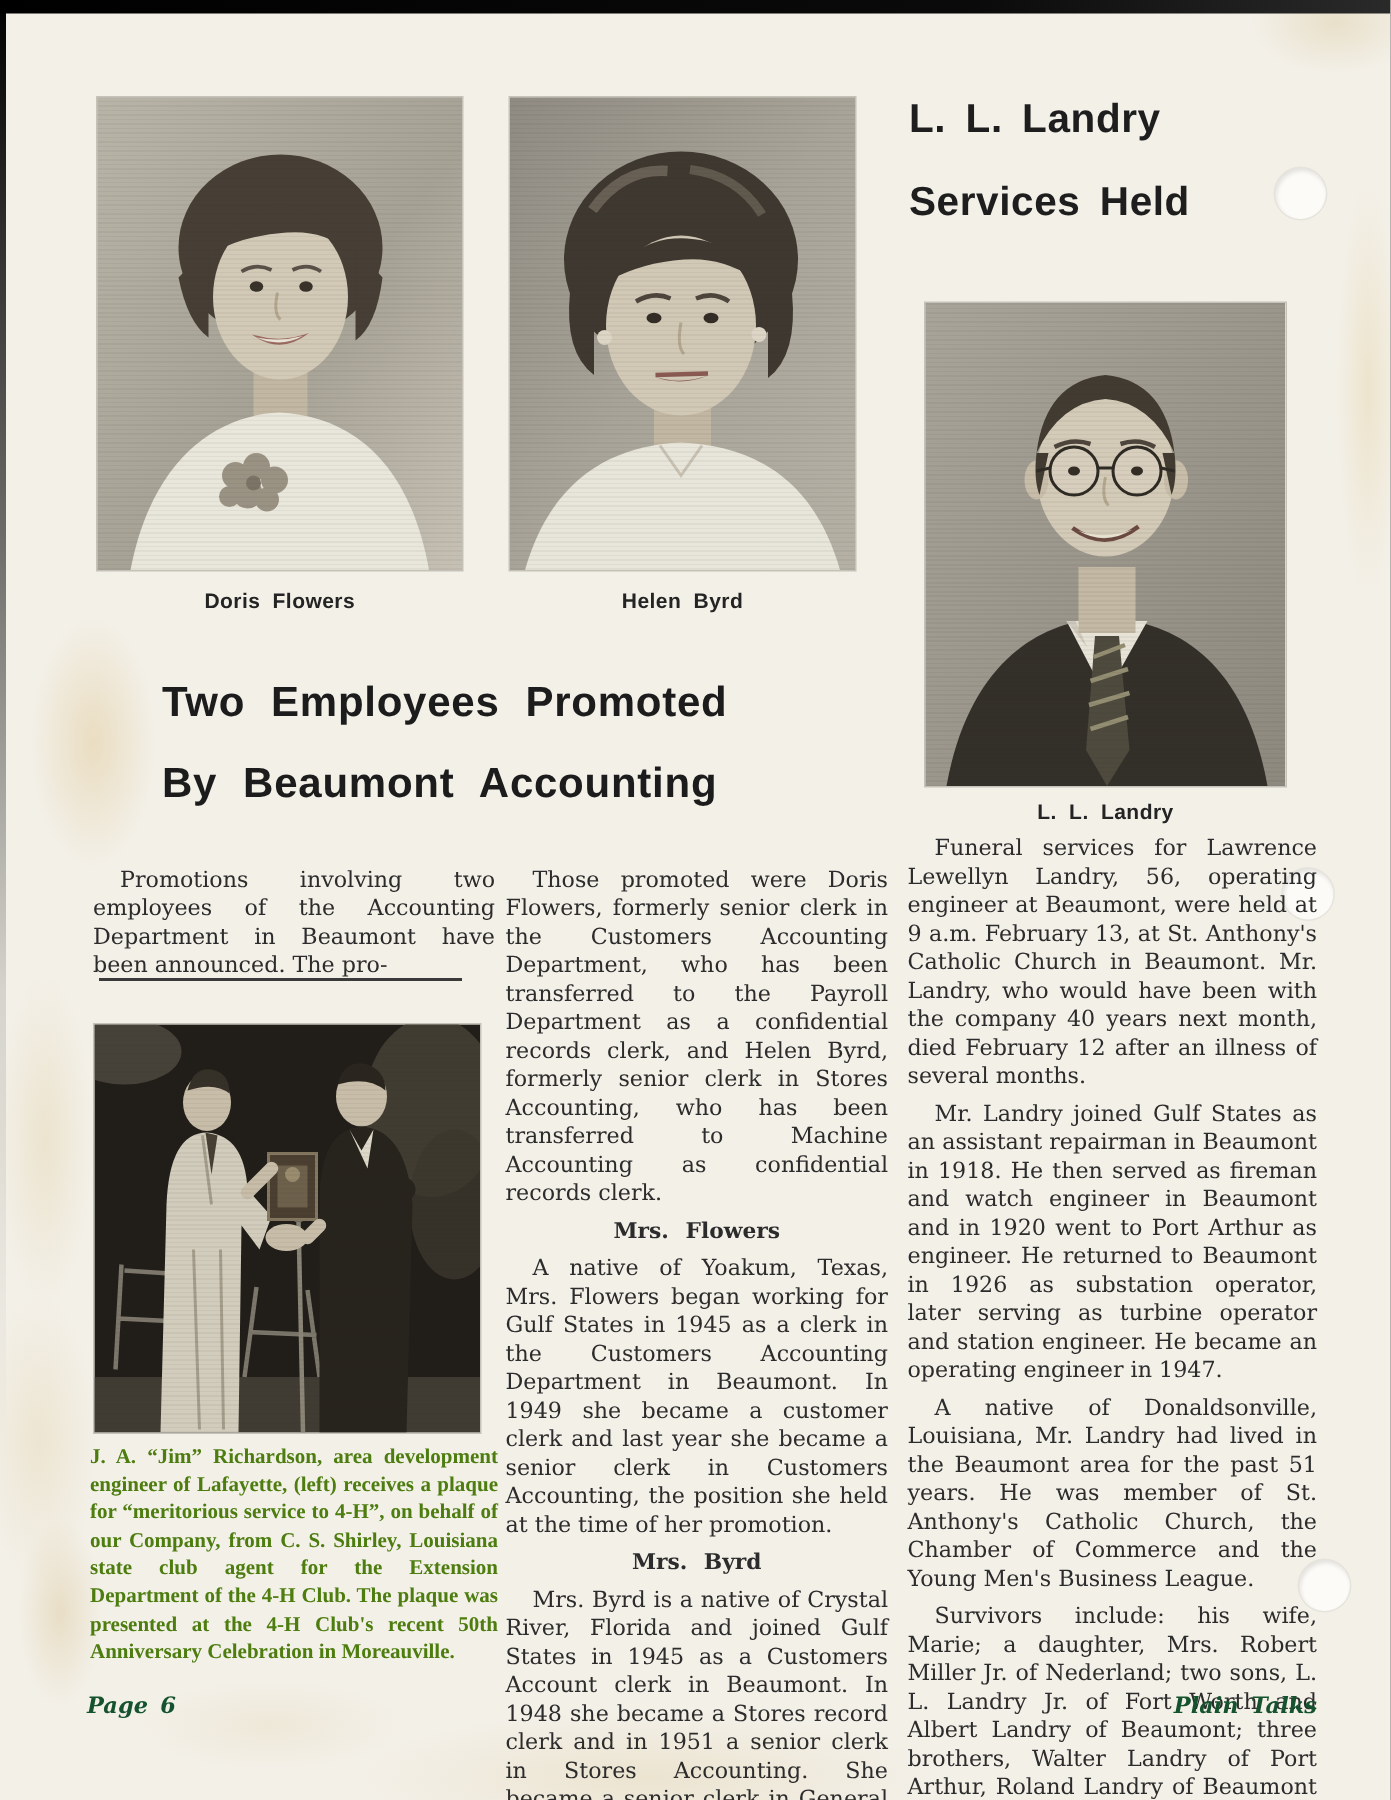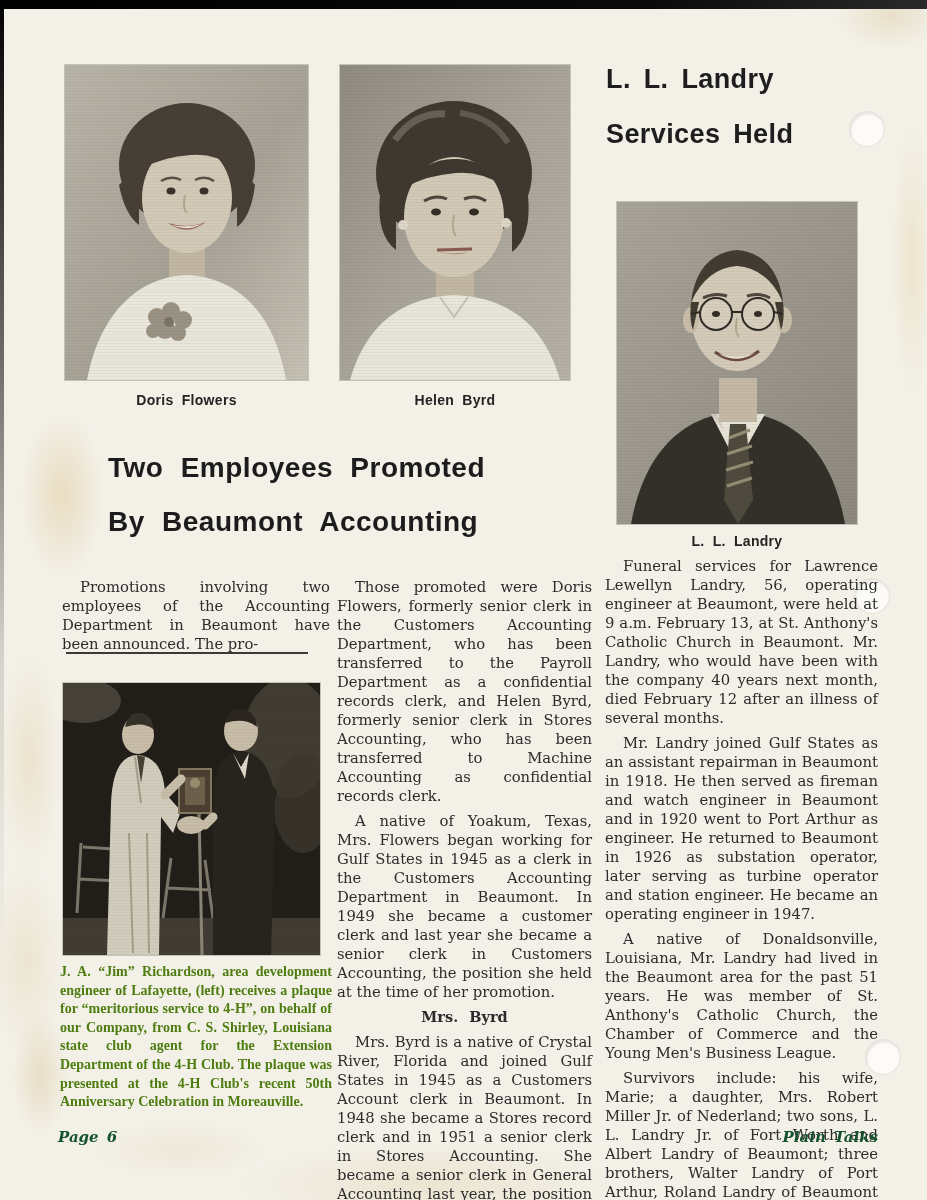--- a/index.html
+++ b/index.html
@@ -233,20 +233,21 @@
 
       <ellipse cx="128" cy="142" rx="14" ry="9" fill="#c8bda8"></ellipse>
       <path d="M102 112 L118 96 M150 134 L142 142" stroke="#c8bda8" stroke-width="9" stroke-linecap="round"></path>
     </svg>
   </div>
 
   <div class="rich-caption">J. A. “Jim” Richardson, area development engineer of Lafayette, (left) receives a plaque for “meritorious service to 4-H”, on behalf of our Company, from C. S. Shirley, Louisiana state club agent for the Extension Department of the 4-H Club. The plaque was presented at the 4-H Club's recent 50th Anniversary Celebration in Moreauville.</div>
 
   <div class="col" style="left:337px;top:577px;width:255px;">
     <p class="indent">Those promoted were Doris Flowers, formerly senior clerk in the Customers Accounting Department, who has been transferred to the Payroll Department as a confidential records clerk, and Helen Byrd, formerly senior clerk in Stores Accounting, who has been transferred to Machine Accounting as confidential records clerk.</p>
+    <p class="sect-head">Mrs. Flowers</p>
     <p class="indent">A native of Yoakum, Texas, Mrs. Flowers began working for Gulf States in 1945 as a clerk in the Customers Accounting Department in Beaumont. In 1949 she became a customer clerk and last year she became a senior clerk in Customers Accounting, the position she held at the time of her promotion.</p>
     <p class="sect-head">Mrs. Byrd</p>
     <p class="indent">Mrs. Byrd is a native of Crystal River, Florida and joined Gulf States in 1945 as a Customers Account clerk in Beaumont. In 1948 she became a Stores record clerk and in 1951 a senior clerk in Stores Accounting. She became a senior clerk in General Accounting last year, the position she held at the time of her promotion.</p>
   </div>
 
   <div class="footer-item" style="left:58px;">Page 6</div>
   <div class="footer-item" style="right:49px;">Plain Talks</div>
 
 </div>
 

